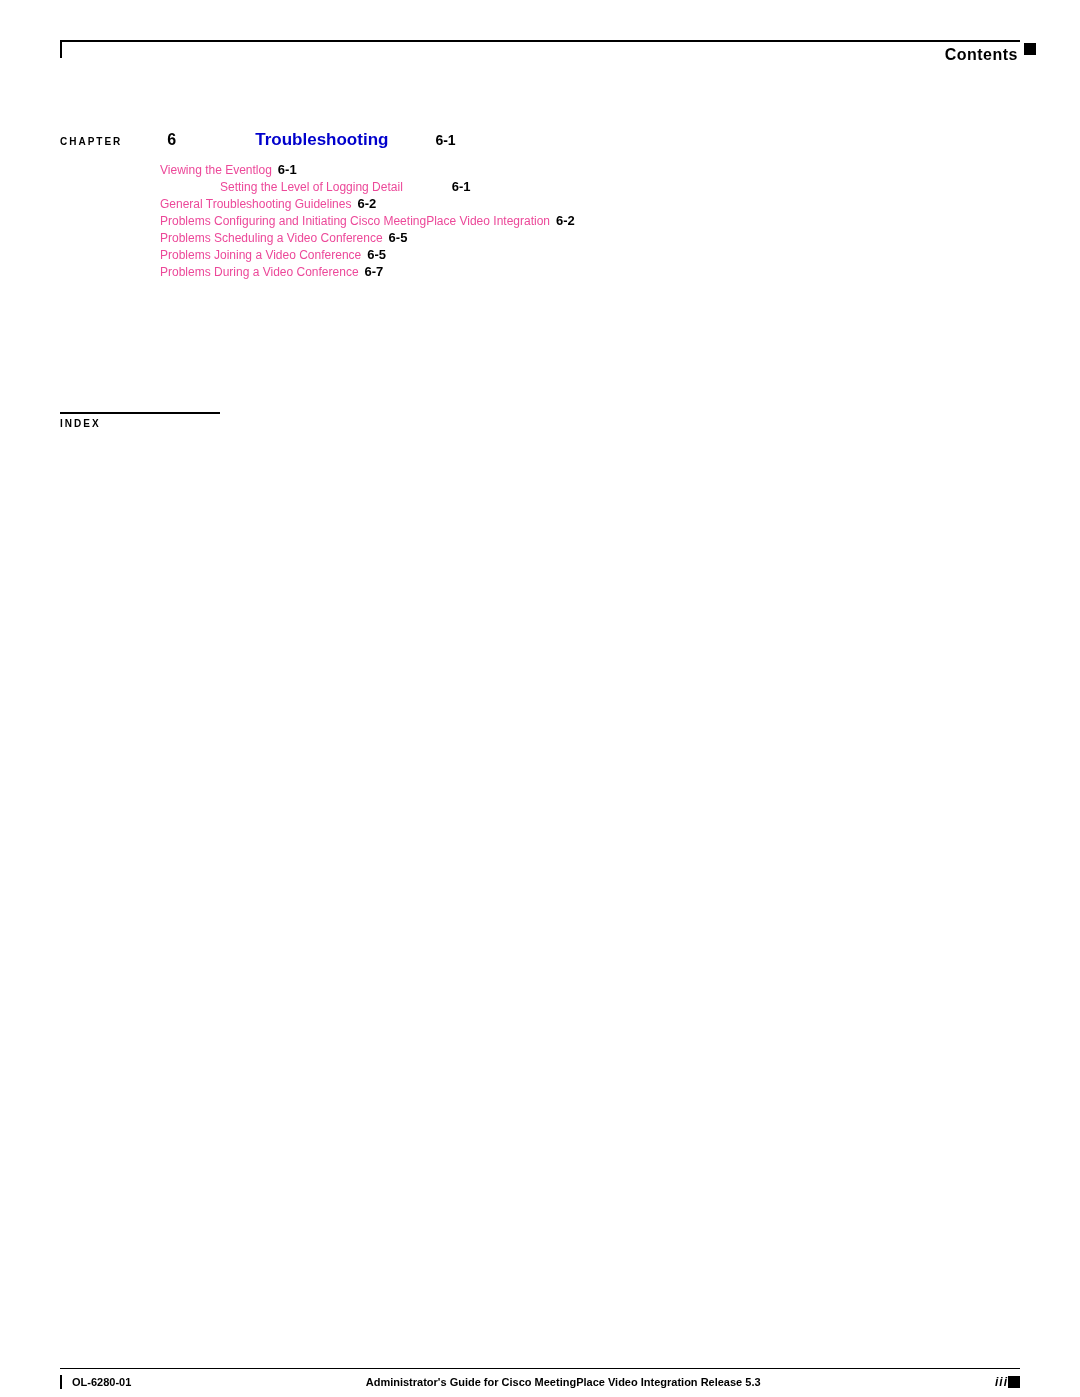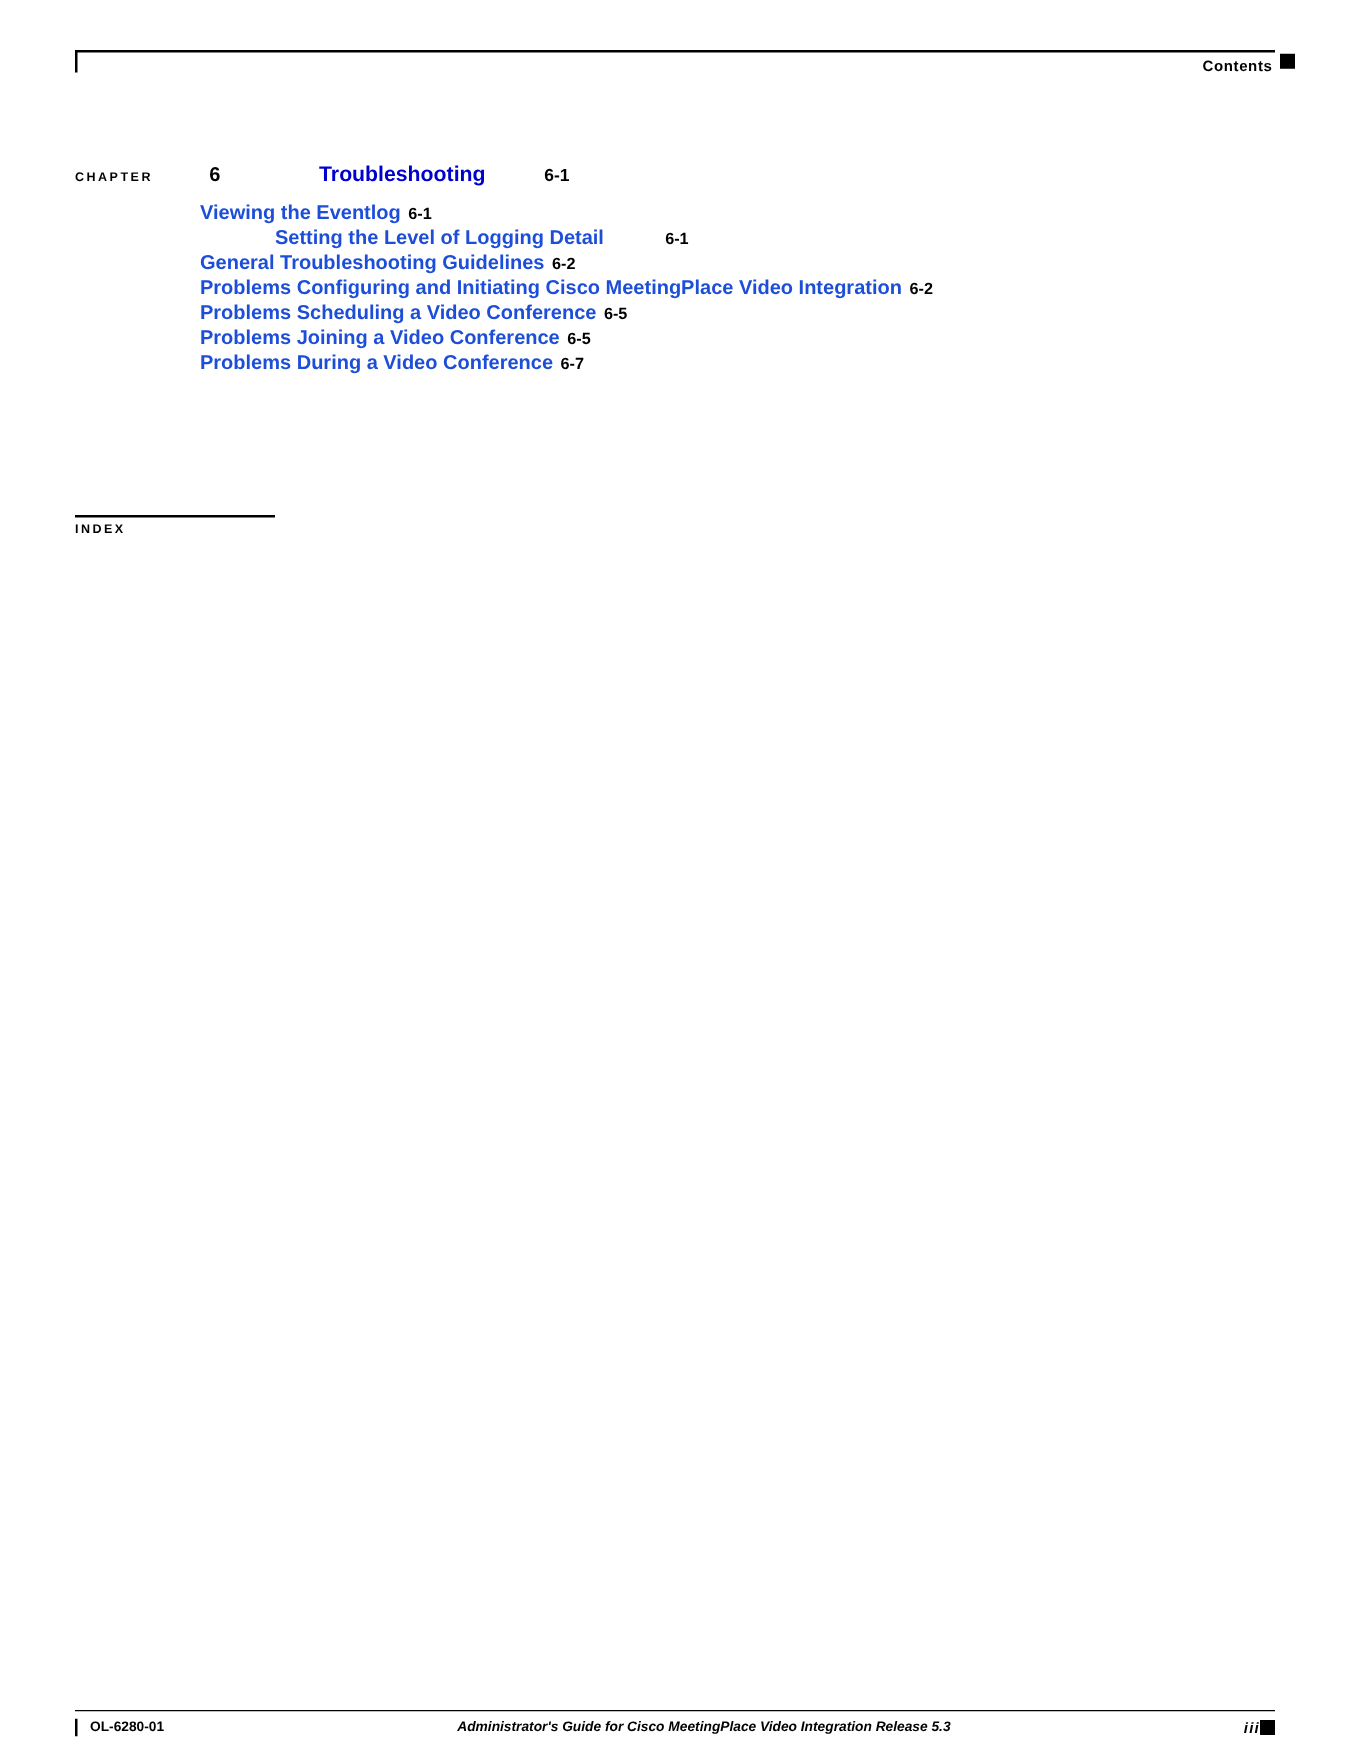--- a/index.html
+++ b/index.html
@@ -25,21 +25,21 @@
       right: 60px;
       height: 1.5px;
       background: #000000;
     }
 
     
     .top-right-label {
       position: absolute;
       top: 46px;
       right: 62px;
-      font-size: 12px;
+      font-size: 16px;
       font-weight: bold;
       color: #000000;
       letter-spacing: 0.5px;
     }
 
     
     .top-right-square {
       position: absolute;
       top: 43px;
       right: 44px;
@@ -108,24 +108,23 @@
       margin-top: 4px;
     }
 
     .toc-entry {
       display: flex;
       align-items: baseline;
       margin-bottom: 2px;
     }
 
     .toc-entry-link {
-      color: #1d4ed8;
-      font-size: 16px;
+      color: #ec4899;
+      font-size: 12px;
       text-decoration: none;
-      font-weight: bold;
     }
 
     .toc-entry-page {
       font-size: 13px;
       font-weight: bold;
       color: #000000;
       margin-left: 6px;
     }
 
     
@@ -198,21 +197,20 @@
       font-size: 11px;
       font-weight: bold;
       color: #000000;
     }
 
     .footer-center {
       font-size: 11px;
       font-weight: bold;
       color: #000000;
       text-align: center;
-      font-style: italic;
     }
 
     .footer-right {
       display: flex;
       align-items: center;
       gap: 0;
     }
 
     .footer-page-num {
       font-size: 12px;

